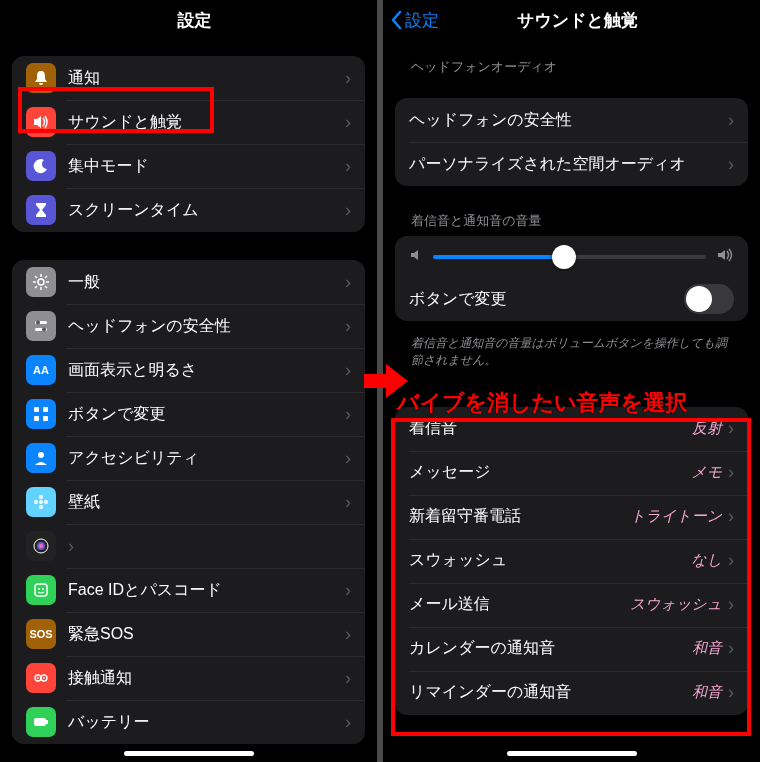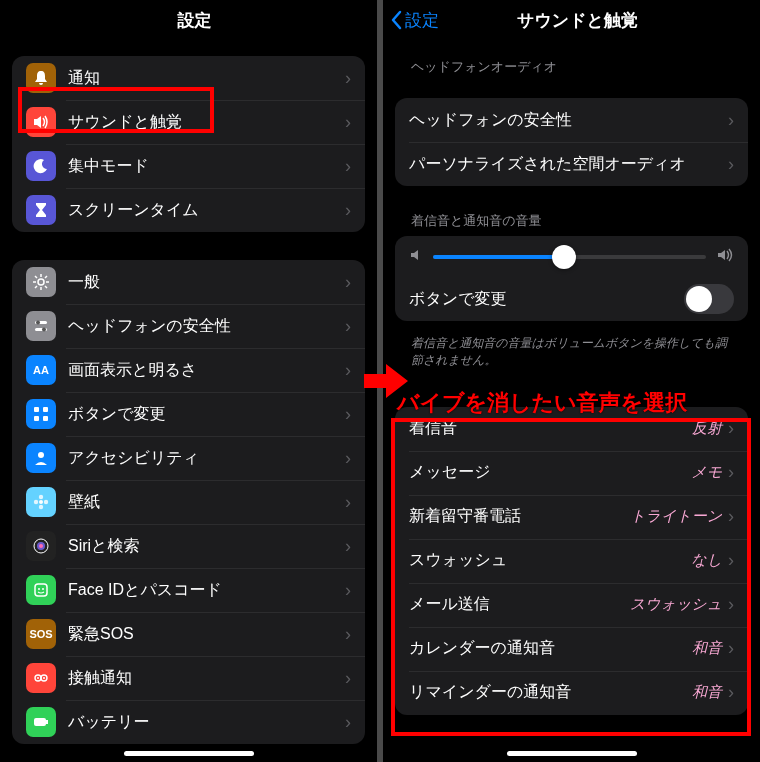--- a/index.html
+++ b/index.html
@@ -298,21 +298,20 @@
         <span class="chev">›</span>
       </div>
       <div class="row">
         <div class="row-icon ic-dark">
           <svg width="18" height="18" viewBox="0 0 18 18">
             <circle cx="9" cy="9" r="7" fill="none" stroke="#fff" stroke-width="1"></circle>
             <circle cx="9" cy="9" r="4" fill="#6a5acd"></circle>
             <circle cx="9" cy="9" r="2" fill="#ff69b4"></circle>
           </svg>
         </div>
-        <span class="row-label">Siriと検索</span>
         <span class="chev">›</span>
       </div>
       <div class="row">
         <div class="row-icon ic-green">
           <svg width="18" height="18" viewBox="0 0 18 18">
             <rect x="3" y="3" width="12" height="12" rx="3" fill="none" stroke="#fff" stroke-width="1.5"></rect>
             <circle cx="7" cy="8" r="1" fill="#fff"></circle>
             <circle cx="11" cy="8" r="1" fill="#fff"></circle>
             <path d="M6 11 Q9 13 12 11" stroke="#fff" stroke-width="1.2" fill="none"></path>
           </svg>

